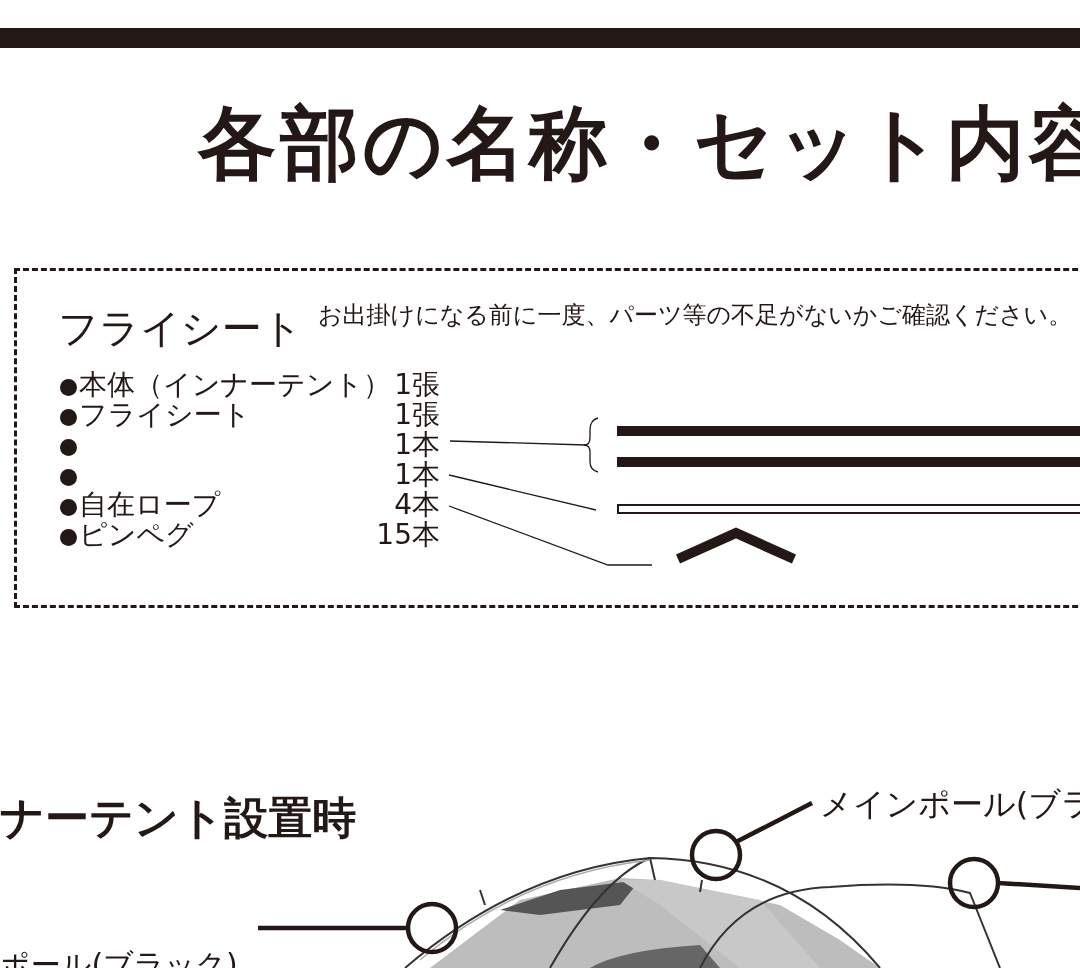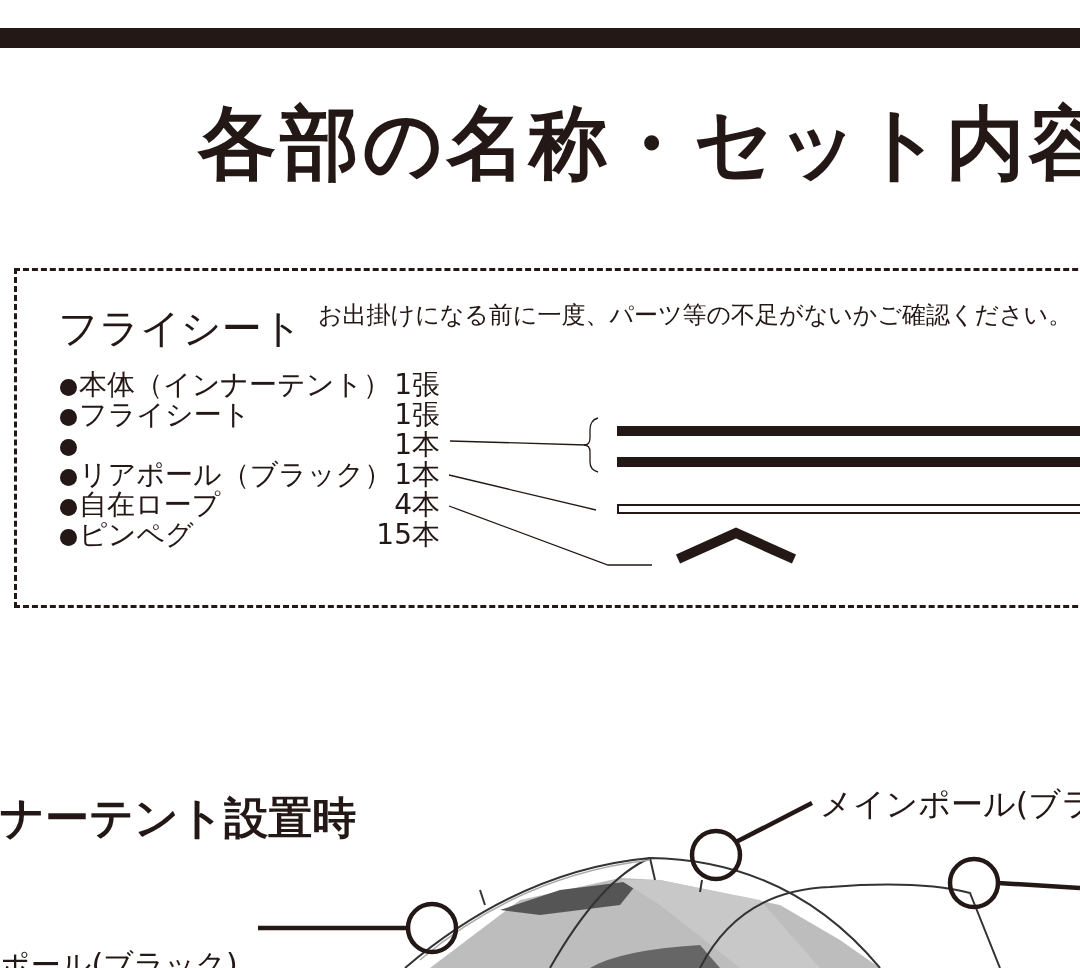--- a/index.html
+++ b/index.html
@@ -57,21 +57,21 @@
   </div>
   <div class="part-row">
     <span class="bullet"></span><span>フライシート</span>
     <span class="qty">1張</span>
   </div>
   <div class="part-row">
     <span class="bullet"></span>
     <span class="qty">1本</span>
   </div>
   <div class="part-row">
-    <span class="bullet"></span><span>リアポール（ブラック）</span>
+    <span class="bullet"></span>
     <span class="qty">1本</span>
   </div>
   <div class="part-row">
     <span class="bullet"></span><span>自在ロープ</span>
     <span class="qty">4本</span>
   </div>
   <div class="part-row">
     <span class="bullet"></span><span>ピンペグ</span>
     <span class="qty">15本</span>
   </div>

